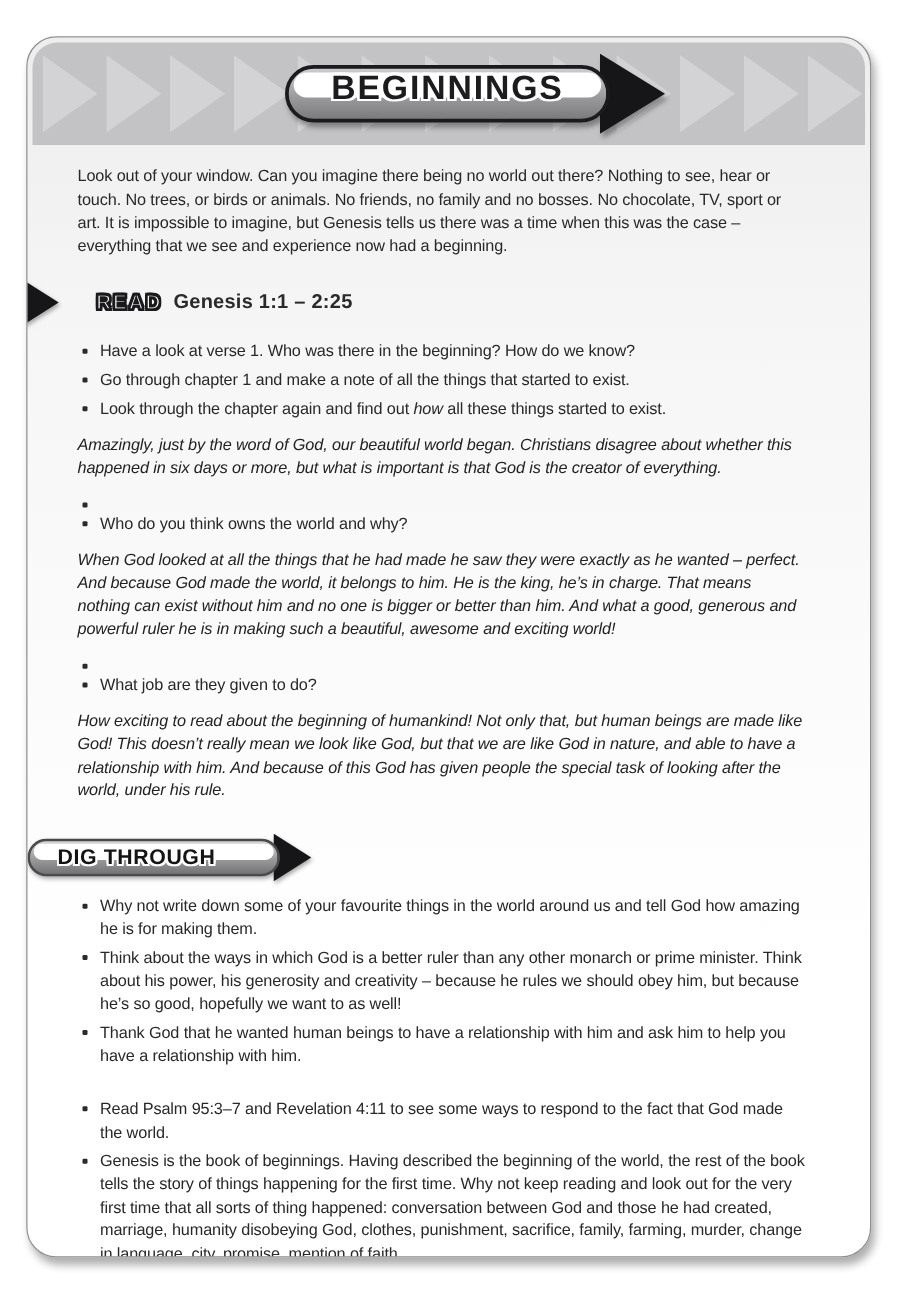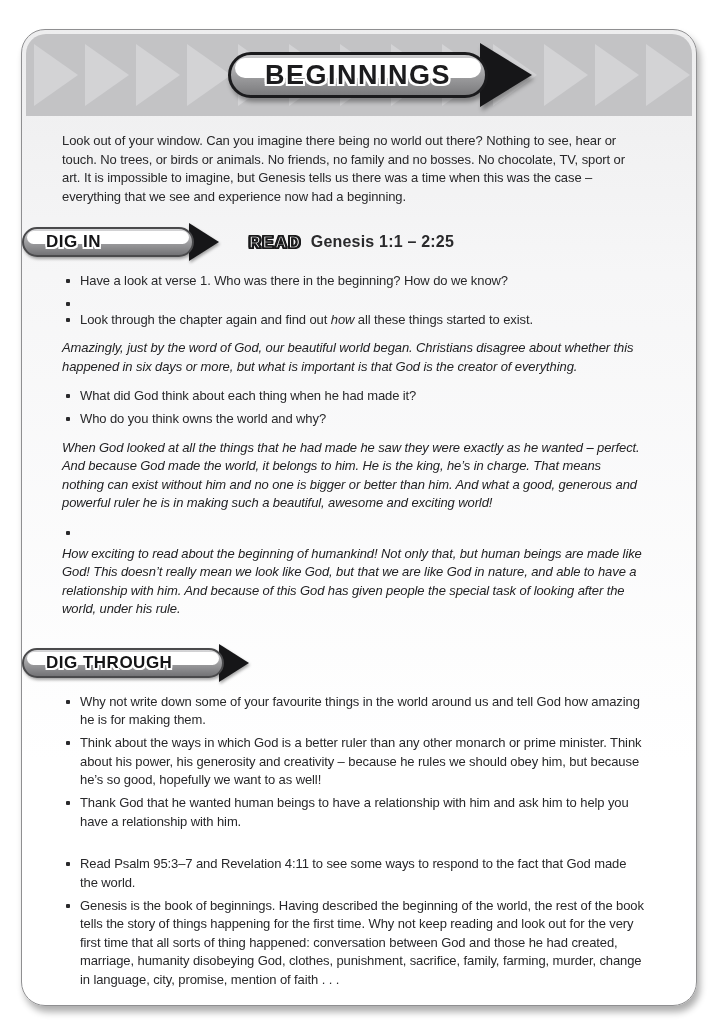--- a/index.html
+++ b/index.html
@@ -25,21 +25,21 @@
        clip-path:polygon(0 0,100% 50%,0 100%);}
   .title-arrow{
     position:absolute;left:202px;top:50%;transform:translateY(-50%);
     display:flex;align-items:center;
     filter:drop-shadow(2px 4px 2px rgba(0,0,0,0.35));
   }
   .t-pill{
     position:relative;width:254px;height:40px;flex:none;
     background:linear-gradient(180deg,#cdcdcf 0%,#9c9c9e 55%,#7b7b7d 100%);
     border:3px solid #1b1b1d;border-radius:23px;
-    display:flex;align-items:center;justify-content:center;
+    display:flex;justify-content:center;
   }
   .t-pill::before{
     content:"";position:absolute;left:4px;right:4px;top:3px;height:20px;
     background:#ffffff;border-radius:12px;
   }
   .t-label{
     position:relative;font-weight:bold;font-size:27px;letter-spacing:1.5px;color:#1c1c1e;
     text-shadow:-2px -2px 0 #fff,2px -2px 0 #fff,-2px 2px 0 #fff,2px 2px 0 #fff,
                 0 -2px 0 #fff,0 2px 0 #fff,-2px 0 0 #fff,2px 0 0 #fff;
   }
@@ -132,58 +132,59 @@
       <div class="t-head"></div>
     </div>
   </div>
 
   <div class="content">
     <p class="intro">Look out of your window. Can you imagine there being no world out there? Nothing to see, hear or touch. No trees, or birds or animals. No friends, no family and no bosses. No chocolate, TV, sport or art. It is impossible to imagine, but Genesis tells us there was a time when this was the case – everything that we see and experience now had a beginning.</p>
     <div id="sections-root">
         <section class="section">
           <div class="section-head">
             <div class="dig-arrow">
-              <span class="dig-pill" style="width: 168px;">
-                <span class="dig-label">DIG IN</span>
-              </span>
               <span class="dig-tip"></span>
             </div>
             <div class="read-line">
               <span class="read-badge">READ</span>
               <span class="read-ref">Genesis 1:1 – 2:25</span>
             </div>
           </div>
           <div class="bullet-list">
             <div class="bullet-item">
               <span class="bullet-dot"></span>
               <span class="bullet-text">Have a look at verse 1. Who was there in the beginning? How do we know?</span>
             </div>
             <div class="bullet-item">
               <span class="bullet-dot"></span>
+              <span class="bullet-text">Go through chapter 1 and make a note of all the things that started to exist.</span>
             </div>
             <div class="bullet-item">
               <span class="bullet-dot"></span>
               <span class="bullet-text">Look through the chapter again and find out <i>how</i> all these things started to exist.</span>
             </div>
           </div>
           <p class="note">Amazingly, just by the word of God, our beautiful world began. Christians disagree about whether this happened in six days or more, but what is important is that God is the creator of everything.</p>
           <div class="bullet-list">
             <div class="bullet-item">
               <span class="bullet-dot"></span>
-              <span class="bullet-text">What did God think about each thing when he had made it?</span>
             </div>
             <div class="bullet-item">
               <span class="bullet-dot"></span>
               <span class="bullet-text">Who do you think owns the world and why?</span>
             </div>
           </div>
           <p class="note">When God looked at all the things that he had made he saw they were exactly as he wanted – perfect. And because God made the world, it belongs to him. He is the king, he’s in charge. That means nothing can exist without him and no one is bigger or better than him. And what a good, generous and powerful ruler he is in making such a beautiful, awesome and exciting world!</p>
           <div class="bullet-list">
             <div class="bullet-item">
               <span class="bullet-dot"></span>
+            </div>
+            <div class="bullet-item">
+              <span class="bullet-dot"></span>
+              <span class="bullet-text">What job are they given to do?</span>
             </div>
           </div>
           <p class="note">How exciting to read about the beginning of humankind! Not only that, but human beings are made like God! This doesn’t really mean we look like God, but that we are like God in nature, and able to have a relationship with him. And because of this God has given people the special task of looking after the world, under his rule.</p>
         </section>
         <section class="section">
           <div class="section-head">
             <div class="dig-arrow">
               <span class="dig-pill" style="width: 198px;">
                 <span class="dig-label">DIG THROUGH</span>
               </span>

